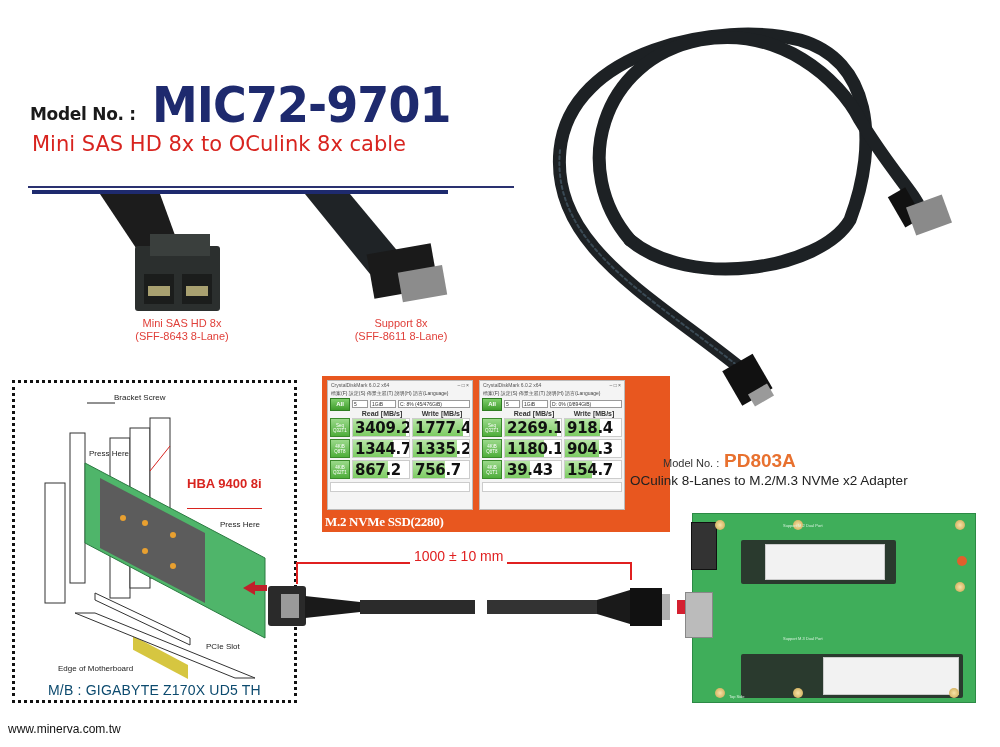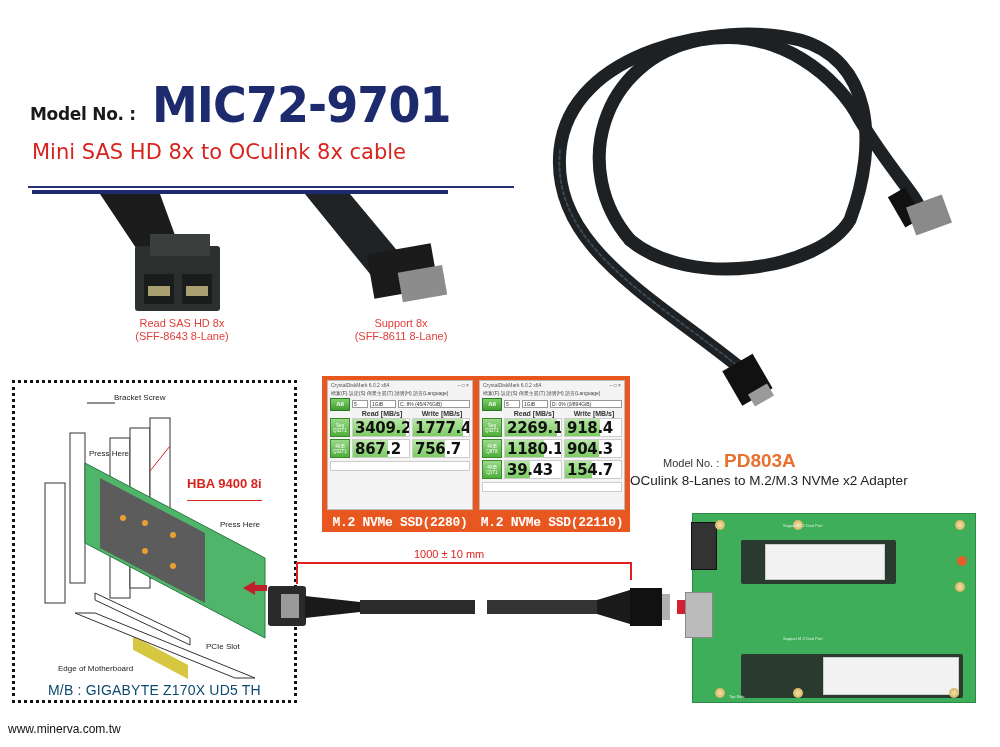--- a/index.html
+++ b/index.html
@@ -4,59 +4,59 @@
 <style>
   * { box-sizing: border-box; margin: 0; padding: 0; }
   html, body { width: 1000px; height: 747px; background: #ffffff; overflow: hidden; }
   body { position: relative; font-family: "Liberation Sans", sans-serif; color: #222; }
 
   .abs { position: absolute; }
 
   
   .model-label { left: 30px; top: 104px; font-family: "DejaVu Sans", sans-serif; font-weight: bold; font-size: 17px; color: #1a1a1a; letter-spacing: -0.3px; }
   .model-number { left: 152px; top: 76px; font-family: "DejaVu Sans", sans-serif; font-weight: bold; font-size: 50px; color: #1e2a6e; letter-spacing: -1px; transform: scaleX(0.92); transform-origin: left; }
-  .subtitle { left: 32px; top: 140px; font-family: "DejaVu Sans", sans-serif; font-size: 21px; color: #d8241f; }
+  .subtitle { left: 32px; top: 132px; font-family: "DejaVu Sans", sans-serif; font-size: 21px; color: #d8241f; }
   .rule-thin { left: 28px; top: 186px; width: 486px; height: 2px; background: #2a3170; }
   .rule-thick { left: 32px; top: 190px; width: 416px; height: 4px; background: #1e2a6e; }
 
   
   .conn-caption { font-size: 11px; color: #e0403a; text-align: center; line-height: 13px; }
 
   
   .diagram-box { left: 12px; top: 380px; width: 285px; height: 323px; border: 3px dotted #111; }
   .mb-label { left: 48px; top: 682px; font-size: 14px; color: #0c4a6e; letter-spacing: 0.2px; }
   .callout { font-size: 8px; color: #222; }
-  .hba-label { left: 187px; top: 476px; font-weight: bold; font-size: 13px; color: #d8241f; border-bottom: 1.5px solid #d8241f; padding-bottom: 9px; }
-
-  
-  .bench-wrap { left: 322px; top: 376px; width: 308px; height: 156px; background: #e8571f; }
+  .hba-label { left: 187px; top: 476px; font-weight: bold; font-size: 13px; color: #d8241f; border-bottom: 1.5px solid #d8241f; padding-bottom: 17px; }
+
+  
+  .bench-wrap { left: 322px; top: 376px; width: 348px; height: 156px; background: #e8571f; }
   .cdm { position: absolute; top: 4px; width: 146px; height: 130px; background: #f4f4f4; border: 1px solid #bbb; }
   .cdm-title { height: 9px; font-size: 5px; color: #555; padding: 1px 3px; display: flex; justify-content: space-between; }
   .cdm-menu { height: 8px; font-size: 5px; color: #444; padding: 0 3px; }
   .cdm-controls { display: flex; gap: 2px; padding: 1px 2px; align-items: center; height: 12px; }
   .cdm-all { width: 20px; height: 13px; background: linear-gradient(#7fcf6c,#3f9c2c); color: #fff; font-size: 6px; font-weight: bold; display: flex; align-items: center; justify-content: center; border: 1px solid #2f7d22; }
   .cdm-sel { height: 8px; border: 1px solid #999; background: #fff; font-size: 5px; padding: 0 1px; color: #333; }
   .cdm-head { display: flex; font-size: 7px; font-weight: bold; color: #333; padding-left: 24px; }
   .cdm-head span { flex: 1; text-align: center; }
   .cdm-row { display: flex; gap: 2px; padding: 1px 2px; height: 21px; }
   .cdm-test { width: 20px; background: linear-gradient(#9ad98a,#4fae3b); color: #fff; font-size: 4.5px; display: flex; align-items: center; justify-content: center; text-align: center; line-height: 5px; border: 1px solid #3a8a2b; }
   .cdm-val { flex: 1; position: relative; background: #fff; border: 1px solid #ccc; font-weight: bold; font-size: 15px; color: #111; display: flex; align-items: center; padding-left: 2px; overflow: hidden; letter-spacing: -0.3px; font-family: "DejaVu Sans", sans-serif; }
   .cdm-val .bar { position: absolute; left: 0; top: 0; bottom: 0; background: linear-gradient(#b9e6a8,#7ccb62); }
   .cdm-val span { position: relative; }
   .cdm-foot { margin: 2px 2px; height: 10px; background: #fff; border: 1px solid #ccc; }
-  .bench-label { position: absolute; bottom: 2px; width: 150px; text-align: center; color: #fff; font-weight: bold; font-size: 13px; font-family: Liberation Mono, monospace; letter-spacing: -0.3px; }
+  .bench-label { position: absolute; bottom: 2px; width: 150px; text-align: left; color: #fff; font-weight: bold; font-size: 13px; font-family: Liberation Serif, serif; letter-spacing: -0.3px; }
 
   
   .adapter-model-label { left: 663px; top: 457px; font-size: 11px; color: #333; }
   .adapter-model { left: 724px; top: 450px; font-size: 19px; font-weight: bold; color: #e8712f; }
   .adapter-desc { left: 630px; top: 473px; font-size: 13.5px; color: #222; }
 
   
   .dim-line { background: #e02020; }
-  .dim-text { left: 410px; top: 548px; font-size: 11px; color: #e02020; background: #fff; padding: 0 4px; }
+  .dim-text { left: 410px; top: 548px; font-size: 14px; color: #e02020; background: #fff; padding: 0 4px; }
 
   .website { left: 8px; top: 722px; font-size: 12px; color: #111; }
 
   .pcb { left: 692px; top: 513px; width: 284px; height: 190px; background: #3fae5a; border: 1px solid #2c8a45; }
   .ssd { position: absolute; height: 44px; background: #2a3a2e; border-radius: 2px; }
   .ssd-label { position: absolute; background: #f2f2f2; border: 1px solid #ccc; }
   .standoff { position: absolute; width: 10px; height: 10px; border-radius: 50%; background: radial-gradient(#f6e3a8,#c9a24a); }
 </style>
 </head>
 <body>
@@ -80,21 +80,21 @@
   </g>
 
   <path d="M205 0 L250 0 L300 60 L270 80 Z" fill="#1f2326"></path>
   <g>
     <rect x="270" y="55" width="65" height="45" fill="#1a1a1a" transform="rotate(-10 300 77)"></rect>
     <rect x="300" y="75" width="45" height="30" fill="#8c8c8c" transform="rotate(-10 320 90)"></rect>
   </g>
 </svg>
 
 <div class="abs conn-caption" style="left:126px;top:317px;width:112px">
-  <div>Read SAS HD 8x</div>
+  <div>Mini SAS HD 8x</div>
   <div>(SFF-8643 8-Lane)</div>
 </div>
 <div class="abs conn-caption" style="left:345px;top:317px;width:112px">
   <div>Support 8x</div>
   <div>(SFF-8611 8-Lane)</div>
 </div>
 
 <svg class="abs" style="left:540px;top:0" width="460" height="420">
   <g fill="none" stroke="#1d2124" stroke-linecap="round">
     <path d="M215 380 C 120 300, 10 250, 20 150 C 30 50, 180 20, 260 40 C 330 60, 340 140, 310 220 C 280 270, 150 290, 90 240" stroke-width="13"></path>
@@ -174,20 +174,31 @@
       <div class="cdm-val">
           <div class="bar" style="width:95%"></div>
           <span>3409.2</span>
         </div>
       <div class="cdm-val">
           <div class="bar" style="width:90%"></div>
           <span>1777.4</span>
         </div>
     </div>
     <div class="cdm-row">
+      <div class="cdm-test">4KiB Q8T8</div>
+      <div class="cdm-val">
+          <div class="bar" style="width:72%"></div>
+          <span>1344.7</span>
+        </div>
+      <div class="cdm-val">
+          <div class="bar" style="width:78%"></div>
+          <span>1335.2</span>
+        </div>
+    </div>
+    <div class="cdm-row">
       <div class="cdm-test">4KiB Q32T1</div>
       <div class="cdm-val">
           <div class="bar" style="width:62%"></div>
           <span>867.2</span>
         </div>
       <div class="cdm-val">
           <div class="bar" style="width:58%"></div>
           <span>756.7</span>
         </div>
     </div>
@@ -239,21 +250,20 @@
           <div class="bar" style="width:45%"></div>
           <span>39.43</span>
         </div>
       <div class="cdm-val">
           <div class="bar" style="width:48%"></div>
           <span>154.7</span>
         </div>
     </div>
     <div class="cdm-foot"></div>
   </div>
-  <div class="bench-label" style="left:155px">M.2 NVMe SSD(22110)</div>
 </div>
 
 <div class="abs adapter-model-label">Model No. :</div>
 <div class="abs adapter-model">PD803A</div>
 <div class="abs adapter-desc">OCulink 8-Lanes to M.2/M.3 NVMe x2 Adapter</div>
 
 <div class="abs dim-line" style="left:296px;top:562px;width:336px;height:2px"></div>
 <div class="abs dim-line" style="left:296px;top:562px;width:2px;height:22px"></div>
 <div class="abs dim-line" style="left:630px;top:562px;width:2px;height:18px"></div>
 <div class="abs dim-text">1000 ± 10 mm</div>

